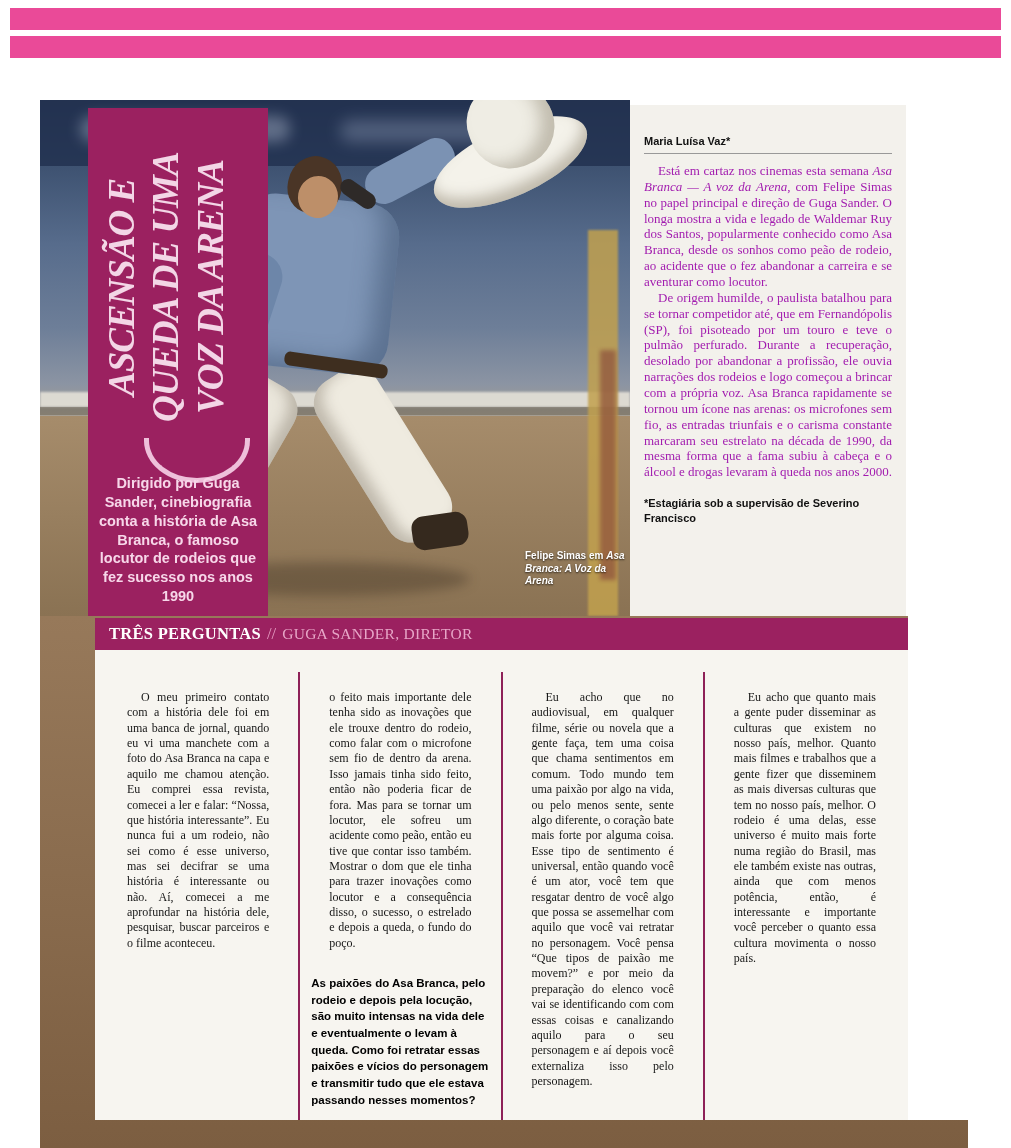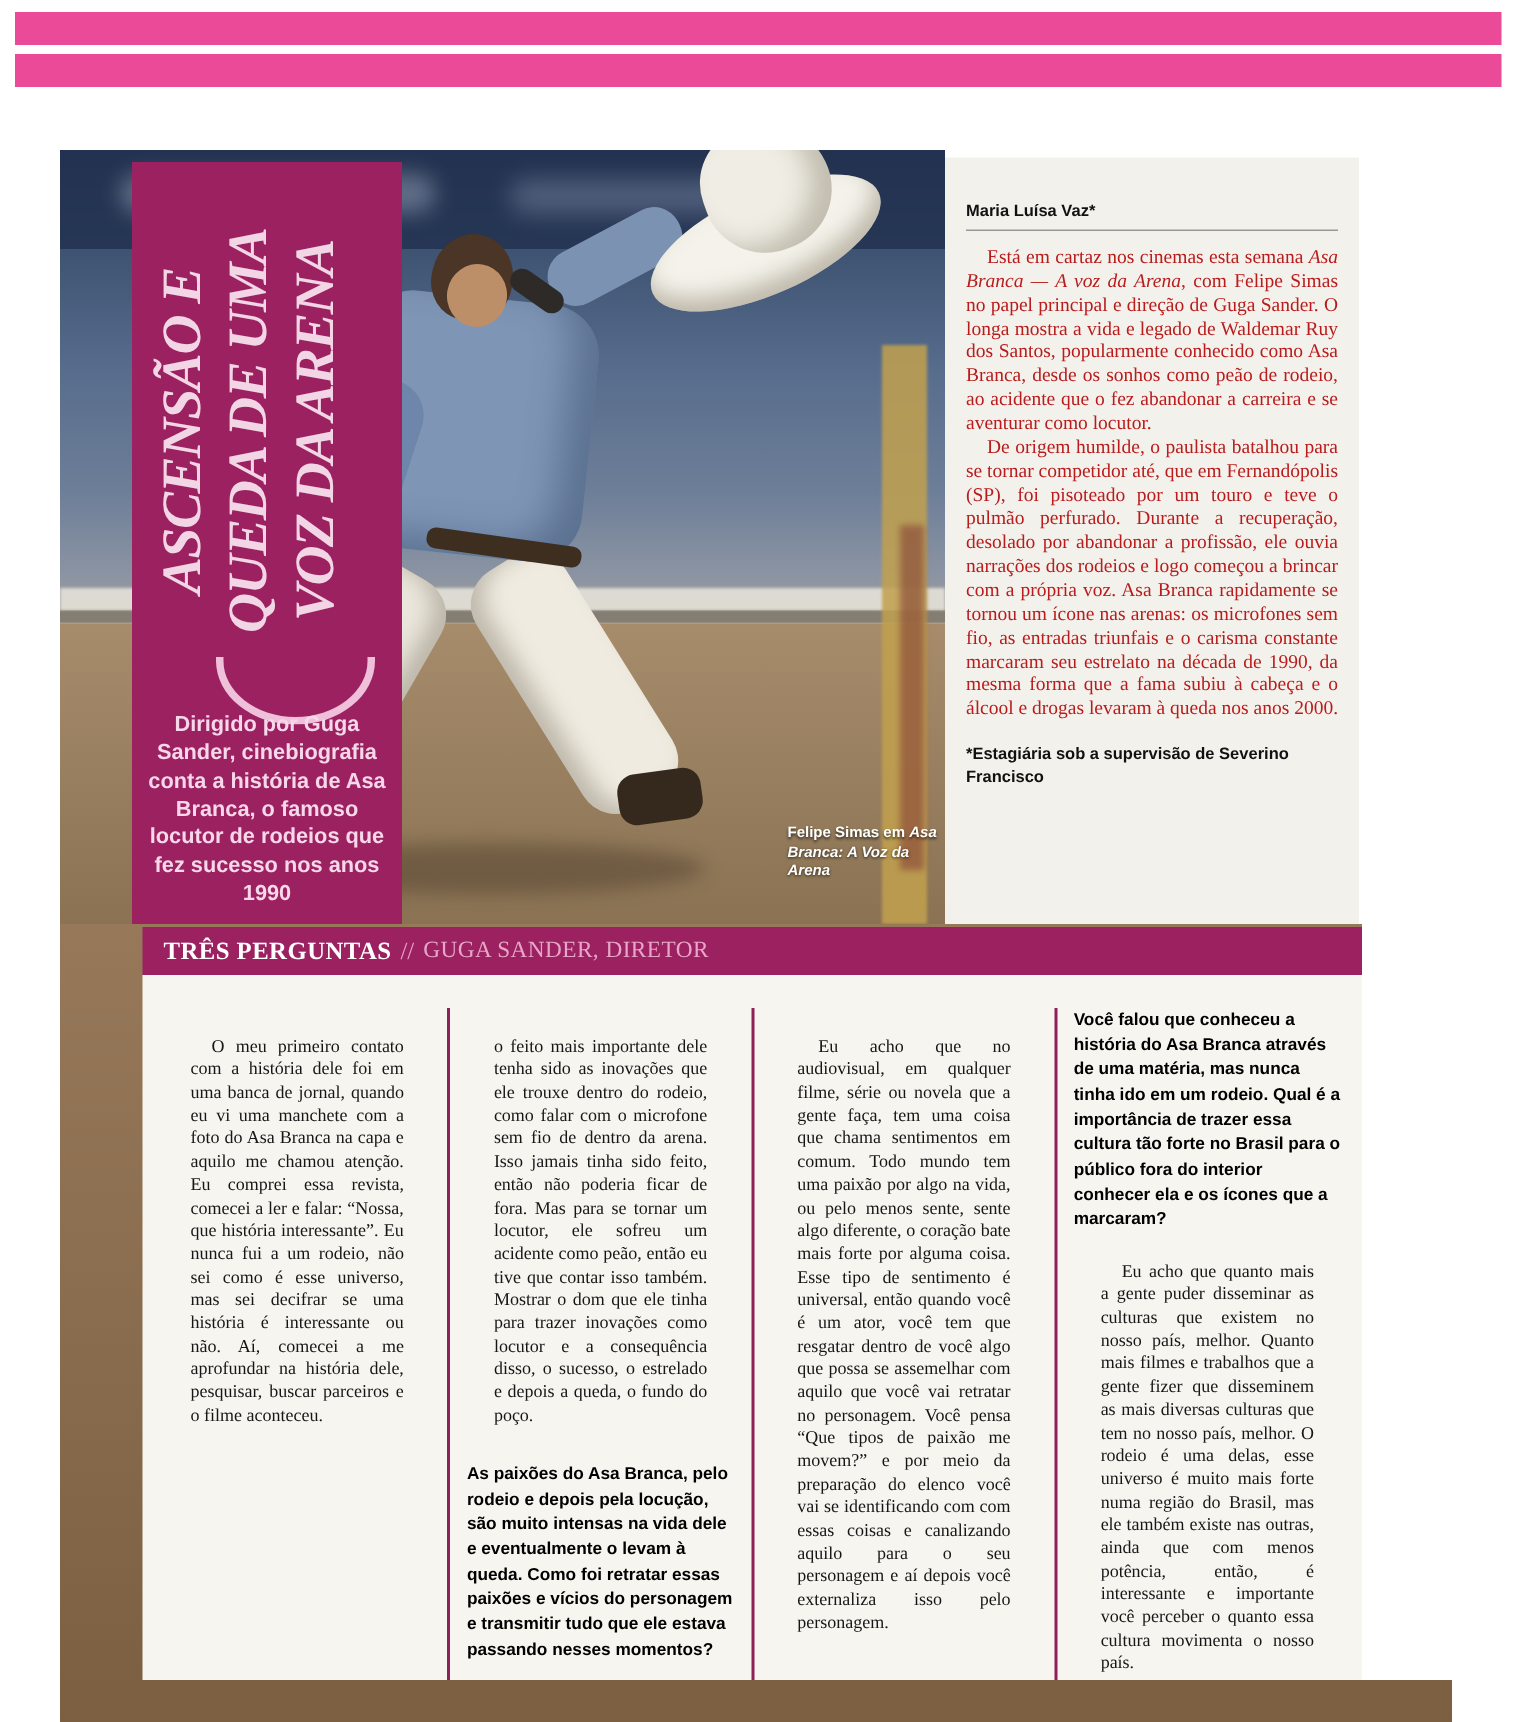--- a/index.html
+++ b/index.html
@@ -93,21 +93,21 @@
                  font-size:10px;line-height:1.25;color:#fff;text-shadow:0 1px 2px rgba(0,0,0,.7);
                  z-index:5;}
   .photo-caption .film{font-style:italic;}
 
   
   .article-panel{position:absolute;left:590px;top:5px;width:276px;height:511px;
                  background:#f3f1ec;padding:30px 14px 0 14px;box-sizing:border-box;z-index:4;}
   .byline{font-size:11px;font-weight:bold;color:#111;padding-bottom:6px;
           border-bottom:1px solid #999;margin-bottom:9px;}
   .article-body{font-family:"Liberation Serif",serif;font-size:13px;line-height:1.22;
-                color:#b91c1c;text-align:justify;}
+                color:#a21caf;text-align:justify;}
   .article-body p{margin:0;text-indent:14px;}
   .film-title{font-style:italic;}
   .article-credit{margin-top:16px;font-size:11px;font-weight:bold;color:#111;line-height:1.35;}
 
   
   .lower{position:absolute;left:40px;top:616px;width:928px;height:532px;
          background:
            radial-gradient(ellipse 120px 40px at 18% 30%, rgba(255,255,255,.08), transparent 60%),
            radial-gradient(ellipse 160px 50px at 70% 75%, rgba(0,0,0,.14), transparent 60%),
            linear-gradient(180deg,#97795a,#7c5e41);}
@@ -215,19 +215,18 @@
         <p class="answer indent">O meu primeiro contato com a história dele foi em uma banca de jornal, quando eu vi uma manchete com a foto do Asa Branca na capa e aquilo me chamou atenção. Eu comprei essa revista, comecei a ler e falar: “Nossa, que história interessante”. Eu nunca fui a um rodeio, não sei como é esse universo, mas sei decifrar se uma história é interessante ou não. Aí, comecei a me aprofundar na história dele, pesquisar, buscar parceiros e o filme aconteceu.</p>
       </div>
       <div class="qa-col">
         <p class="answer">o feito mais importante dele tenha sido as inovações que ele trouxe dentro do rodeio, como falar com o microfone sem fio de dentro da arena. Isso jamais tinha sido feito, então não poderia ficar de fora. Mas para se tornar um locutor, ele sofreu um acidente como peão, então eu tive que contar isso também. Mostrar o dom que ele tinha para trazer inovações como locutor e a consequência disso, o sucesso, o estrelado e depois a queda, o fundo do poço.</p>
         <p class="question mid">As paixões do Asa Branca, pelo rodeio e depois pela locução, são muito intensas na vida dele e eventualmente o levam à queda. Como foi retratar essas paixões e vícios do personagem e transmitir tudo que ele estava passando nesses momentos?</p>
       </div>
       <div class="qa-col">
         <p class="answer indent">Eu acho que no audiovisual, em qualquer filme, série ou novela que a gente faça, tem uma coisa que chama sentimentos em comum. Todo mundo tem uma paixão por algo na vida, ou pelo menos sente, sente algo diferente, o coração bate mais forte por alguma coisa. Esse tipo de sentimento é universal, então quando você é um ator, você tem que resgatar dentro de você algo que possa se assemelhar com aquilo que você vai retratar no personagem. Você pensa “Que tipos de paixão me movem?” e por meio da preparação do elenco você vai se identificando com com essas coisas e canalizando aquilo para o seu personagem e aí depois você externaliza isso pelo personagem.</p>
       </div>
       <div class="qa-col">
-        <p class="question">Você falou que conheceu a história do Asa Branca através de uma matéria, mas nunca tinha ido em um rodeio. Qual é a importância de trazer essa cultura tão forte no Brasil para o público fora do interior conhecer ela e os ícones que a marcaram?</p>
         <p class="answer indent">Eu acho que quanto mais a gente puder disseminar as culturas que existem no nosso país, melhor. Quanto mais filmes e trabalhos que a gente fizer que disseminem as mais diversas culturas que tem no nosso país, melhor. O rodeio é uma delas, esse universo é muito mais forte numa região do Brasil, mas ele também existe nas outras, ainda que com menos potência, então, é interessante e importante você perceber o quanto essa cultura movimenta o nosso país.</p>
       </div>
     </div>
   </div>
 
 </div>
 
 </body></html>

